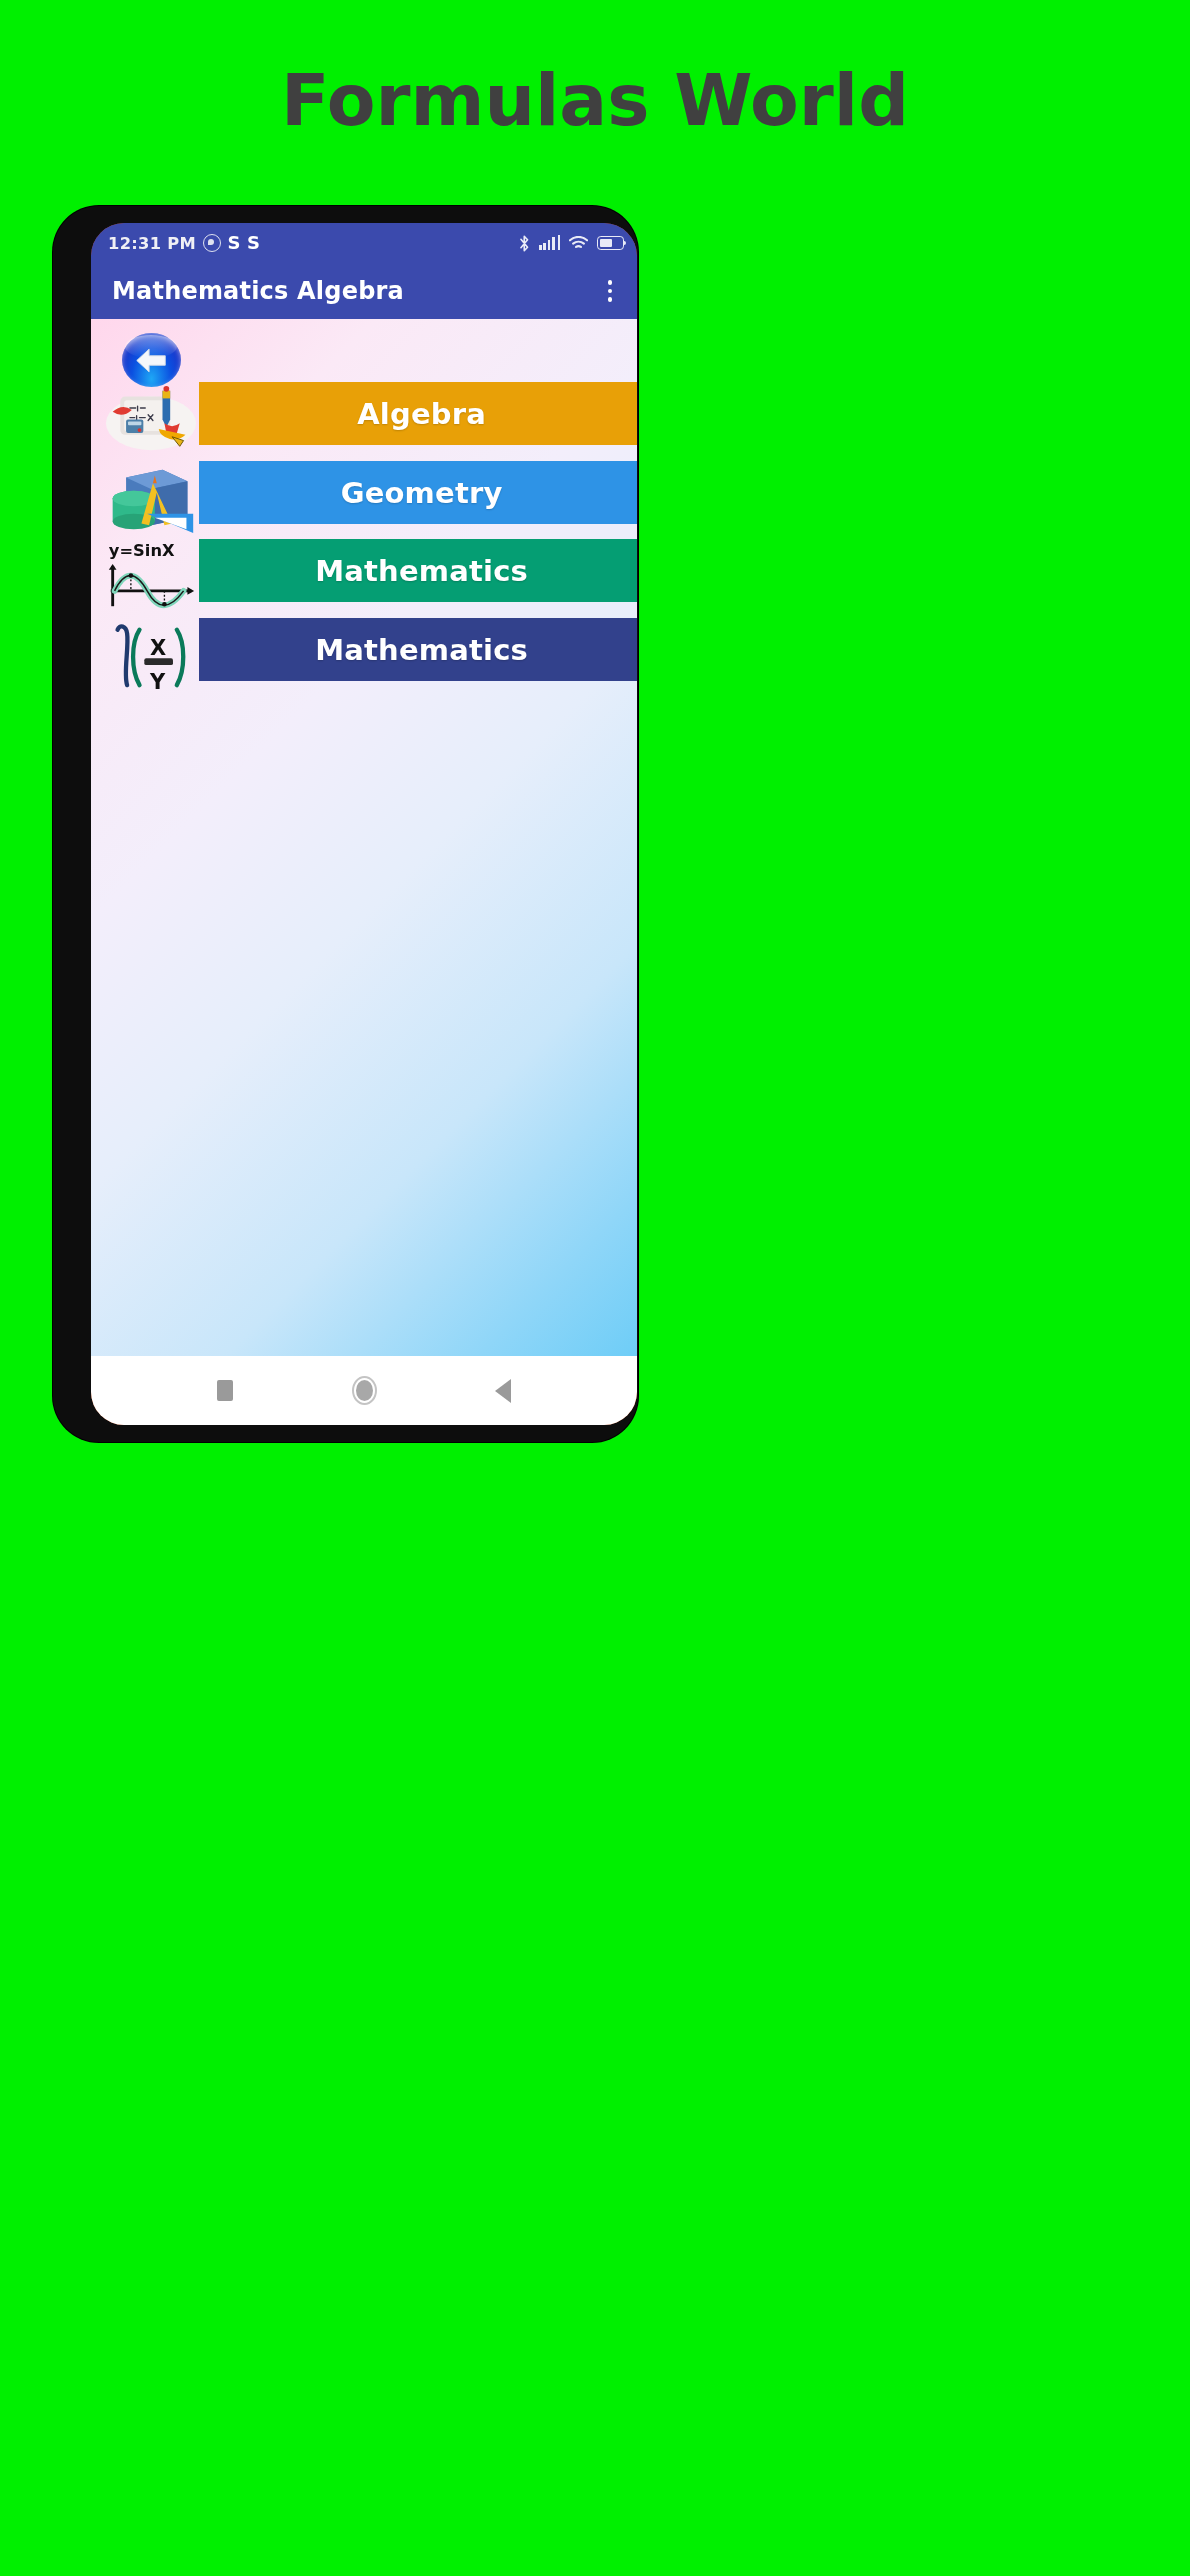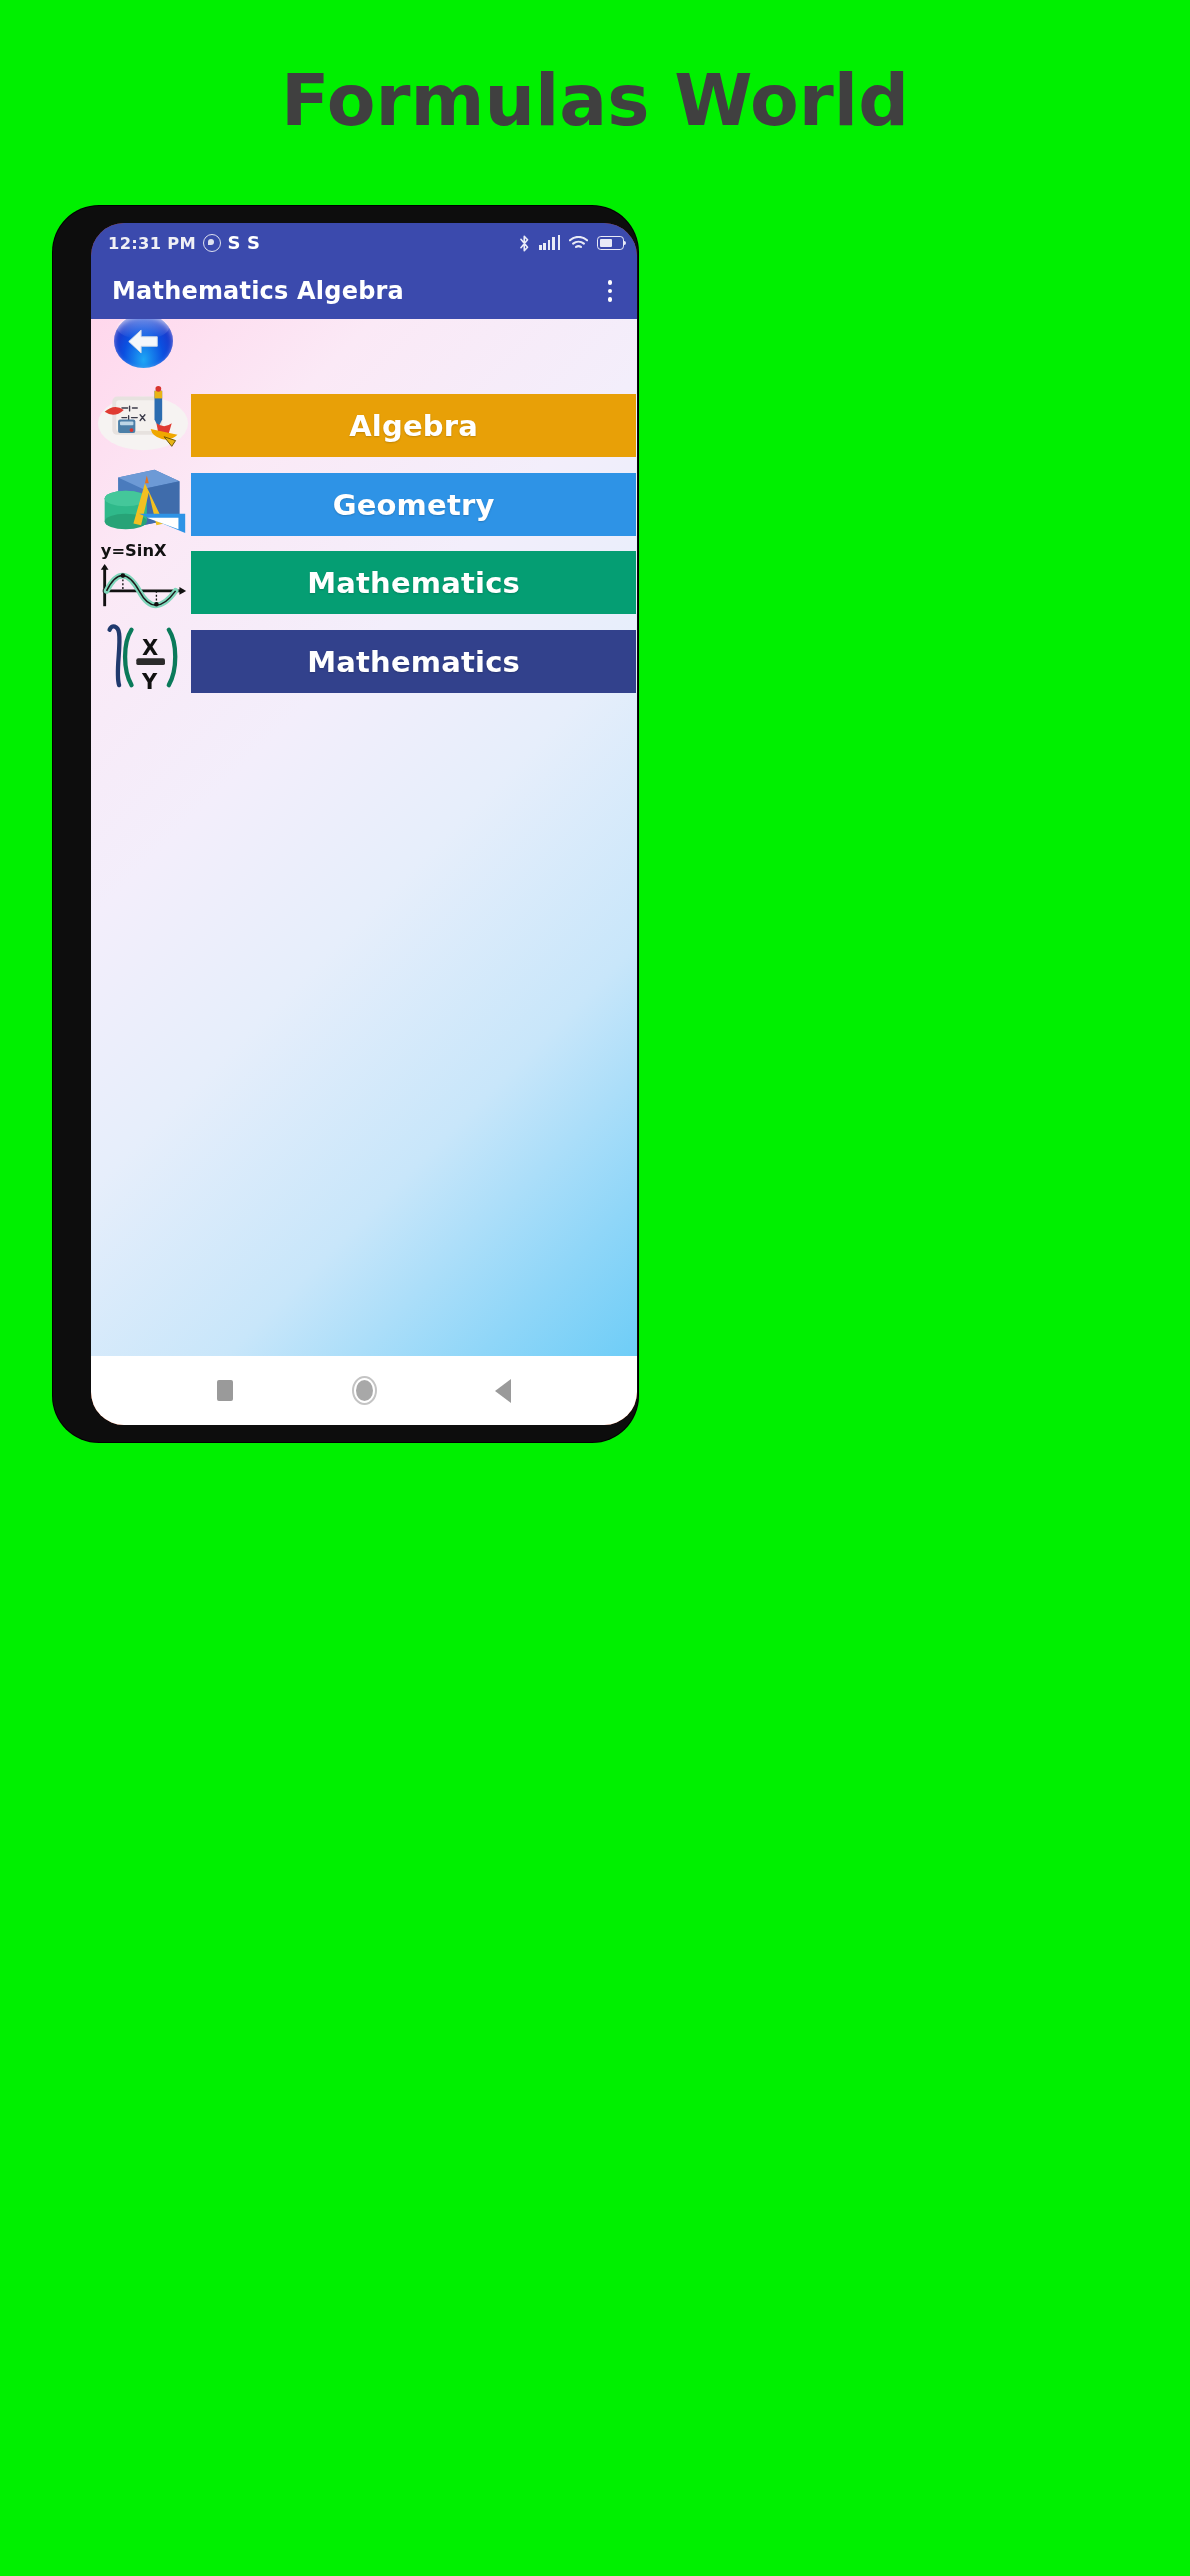--- a/index.html
+++ b/index.html
@@ -124,24 +124,24 @@
         #f3eefb 38%,
         #e6eefb 55%,
         #c8e6fa 74%,
         #8fd6f8 90%,
         #6ecdf7 100%);
     overflow:hidden;
   }
 
   .row{
     position:absolute;
-    left:4px; width:100%;
+    left:12px; width:100%;
     height:75px;
     display:flex;
-    align-items:flex-end;
+    align-items:flex-start;
   }
   .row-icon{
     width:96px; min-width:96px;
     height:75px;
     display:flex;align-items:center;justify-content:center;
     position:relative;
     text-decoration:underline;
   }
   .row-btn{
     flex:1;

